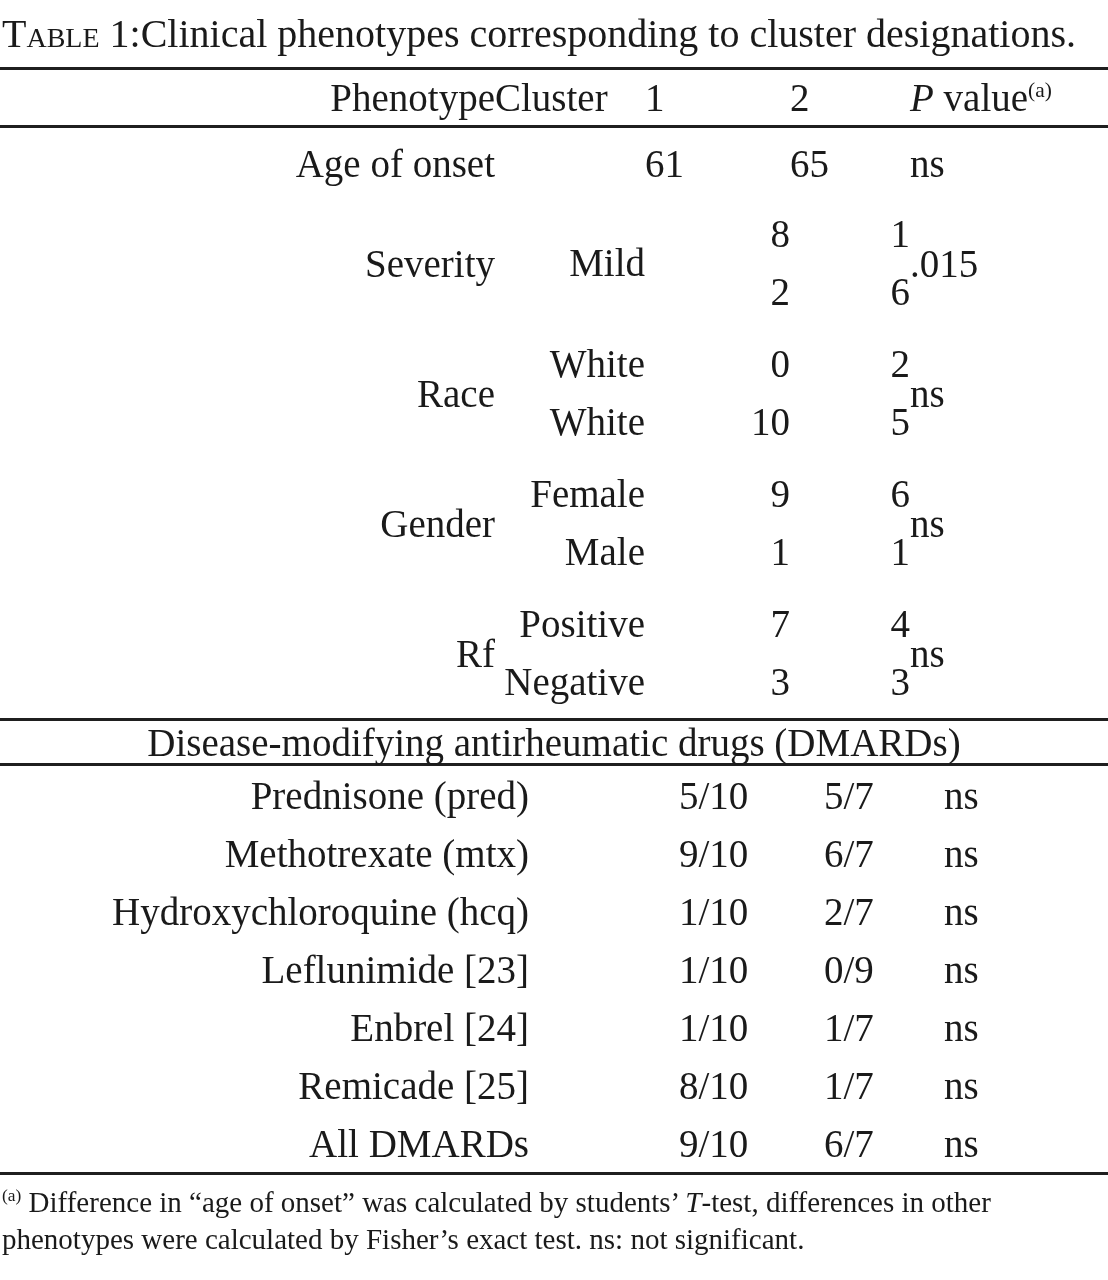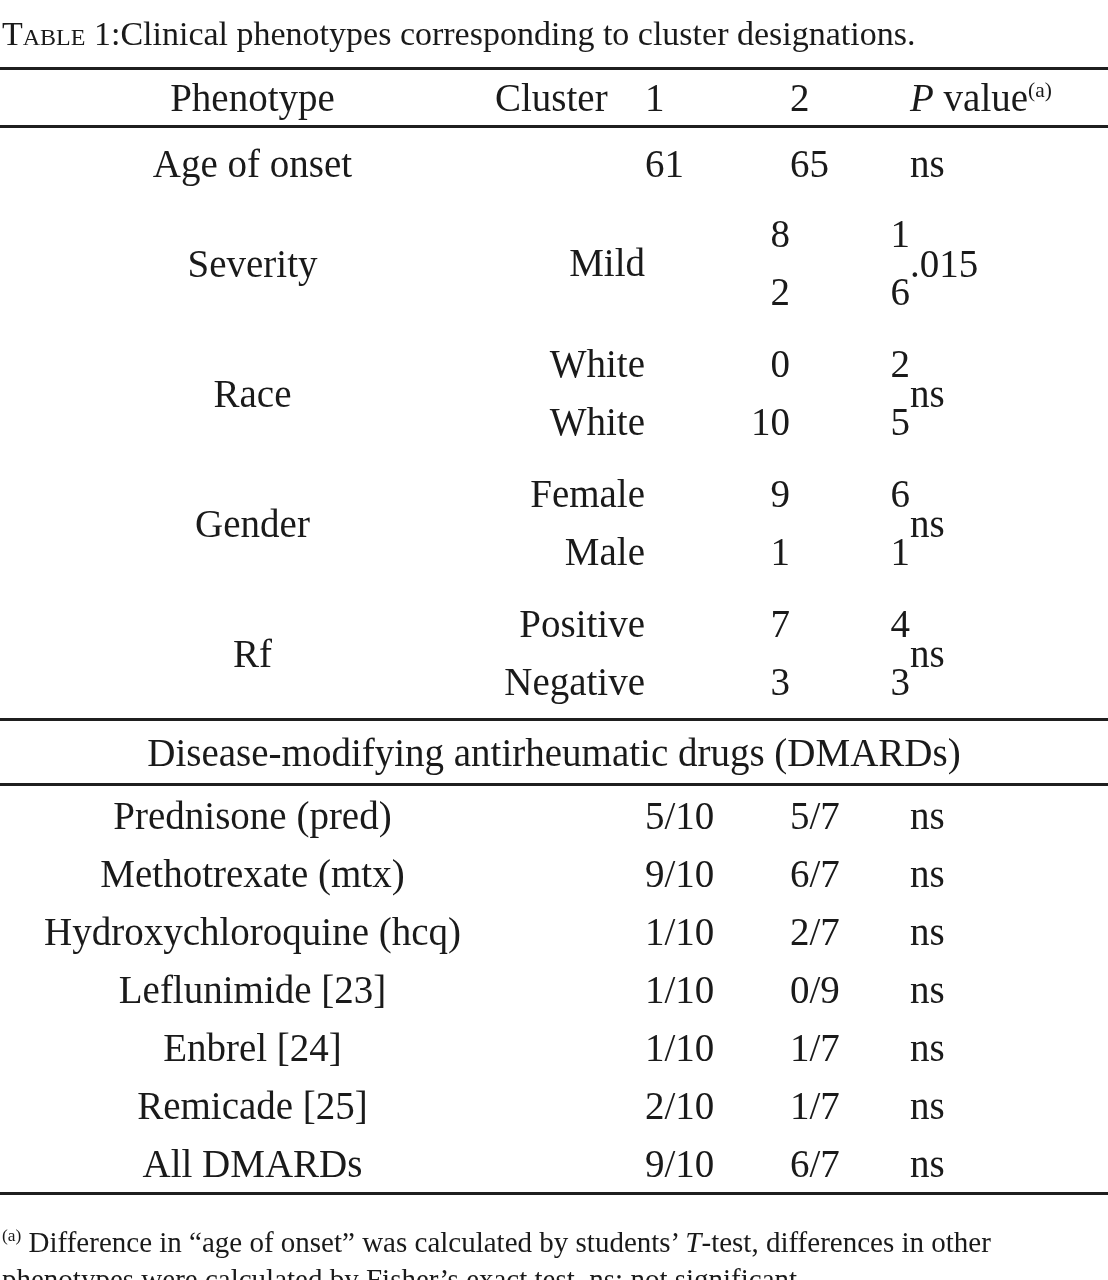--- a/index.html
+++ b/index.html
@@ -10,60 +10,59 @@
     background: #ffffff;
     color: #1a1a1a;
     font-family: "Liberation Serif", "DejaVu Serif", serif;
     position: relative;
     overflow: hidden;
   }
   .caption {
     height: 67px;
     display: flex;
     align-items: center;
-    font-size: 34px;
+    font-size: 40px;
     padding: 7px 2px;
     white-space: nowrap;
   }
   .caption .sc { font-variant: small-caps; }
   .rule { height: 0; border-top: 3px solid #1f1f1f; }
   .trow {
     display: grid;
     grid-template-columns: 495px 150px 145px 120px 1fr;
     align-items: center;
     font-size: 39px;
   }
   .header-row { height: 55px; }
-  .cell-left { padding-left: 10px; text-align: center; }
+  .cell-left { padding-left: 10px; text-align: right; }
   .cell-c { }
   .age-row { height: 70px; }
-  .drug-row { height: 58px; }
+  .drug-row { height: 58px; padding-left: 34px; }
   .group-row { height: 130px; }
   .stack {
     display: flex;
     flex-direction: column;
     justify-content: center;
     height: 100%;
   }
   .stack > div { height: 58px; line-height: 58px; text-align: right; }
   .section-row {
-    height: 62px;
+    height: 42px;
     display: flex;
     align-items: center;
     justify-content: center;
     font-size: 39px;
   }
   sup { font-size: 0.55em; vertical-align: super; line-height: 0; }
   .pv-italic, .it { font-style: italic; }
   .footnote {
     padding: 9px 2px 0 2px;
     font-size: 29px;
     line-height: 37px;
     color: #1a1a1a;
-    margin-top: 20px;
   }
   .footnote sup { font-size: 0.6em; }
 </style>
 </head>
 <body>
 
 <div class="page">
 
   <div class="caption">
     <span class="sc">Table 1:</span>
@@ -192,21 +191,21 @@
   <div class="trow drug-row">
     <div class="cell-left">Enbrel [24]</div>
     <div class="cell-c"></div>
     <div class="cell-c">1/10</div>
     <div class="cell-c">1/7</div>
     <div class="cell-c">ns</div>
   </div>
   <div class="trow drug-row">
     <div class="cell-left">Remicade [25]</div>
     <div class="cell-c"></div>
-    <div class="cell-c">2/10</div>
+    <div class="cell-c">8/10</div>
     <div class="cell-c">1/7</div>
     <div class="cell-c">ns</div>
   </div>
   <div class="trow drug-row">
     <div class="cell-left">All DMARDs</div>
     <div class="cell-c"></div>
     <div class="cell-c">9/10</div>
     <div class="cell-c">6/7</div>
     <div class="cell-c">ns</div>
   </div>

